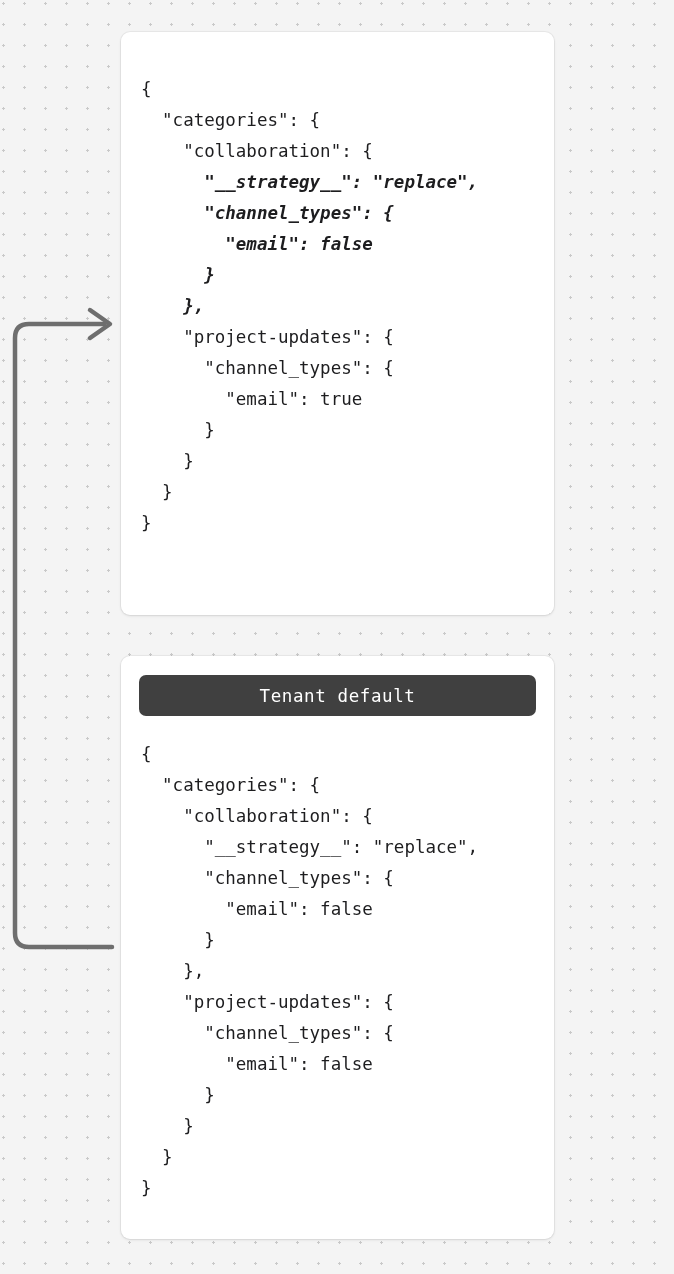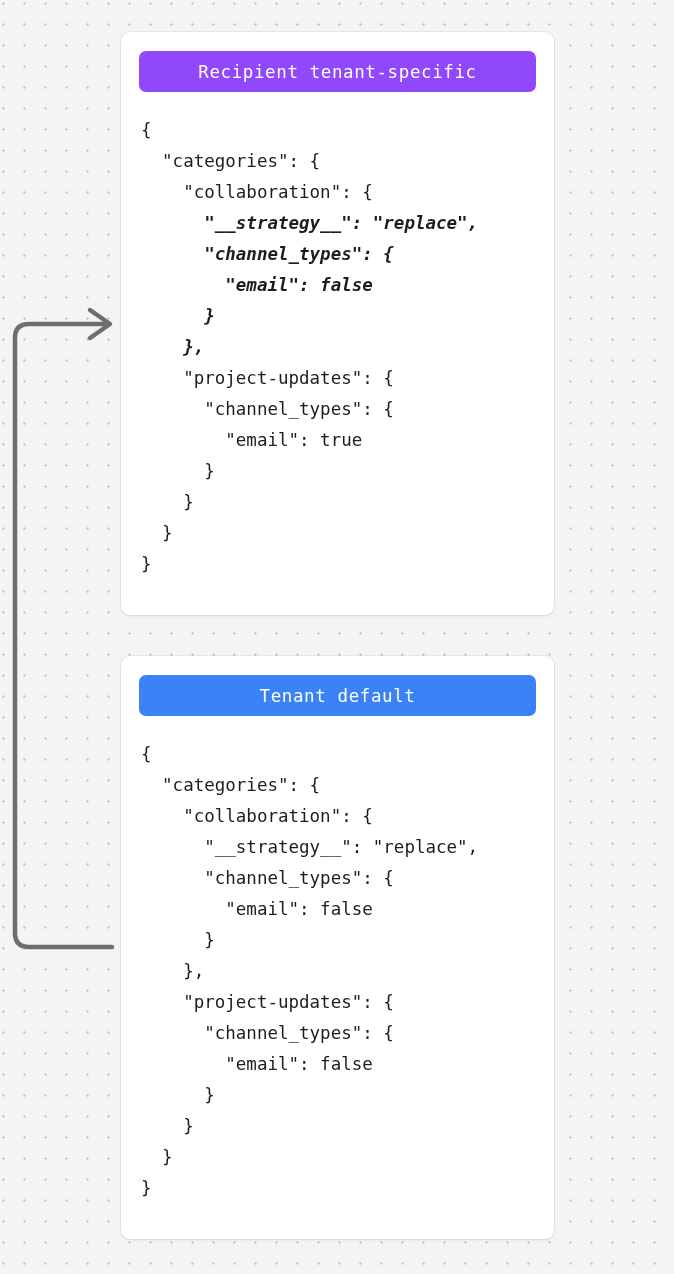--- a/index.html
+++ b/index.html
@@ -72,20 +72,19 @@
 </style>
 </head>
 <body>
 
 <svg class="arrow-layer" width="674" height="1274" viewBox="0 0 674 1274" fill="none">
   <path d="M 112 947 L 29 947 Q 15 947 15 933 L 15 338 Q 15 324 29 324 L 104 324" stroke="#6e6e6e" stroke-width="4.5" fill="none" stroke-linecap="round"></path>
   <path d="M 90 310 L 110 324 L 90 338" stroke="#6e6e6e" stroke-width="4.5" fill="none" stroke-linecap="round" stroke-linejoin="round"></path>
 </svg>
 
 <div class="card" id="card-recipient">
-  <div class="card-badge badge-purple" style="background: rgb(145, 71, 250);">Recipient tenant-specific</div>
   <div class="code-block"><span class="code-line">{</span><span class="code-line">  "categories": {</span><span class="code-line">    "collaboration": {</span><span class="code-line hl">      "__strategy__": "replace",</span><span class="code-line hl">      "channel_types": {</span><span class="code-line hl">        "email": false</span><span class="code-line hl">      }</span><span class="code-line hl">    },</span><span class="code-line">    "project-updates": {</span><span class="code-line">      "channel_types": {</span><span class="code-line">        "email": true</span><span class="code-line">      }</span><span class="code-line">    }</span><span class="code-line">  }</span><span class="code-line">}</span></div>
 </div>
 
 <div class="card" id="card-tenant">
-  <div class="card-badge badge-blue" style="background: #3b82f6;">Tenant default</div>
+  <div class="card-badge badge-blue" style="background: #404040;">Tenant default</div>
   <div class="code-block"><span class="code-line">{</span><span class="code-line">  "categories": {</span><span class="code-line">    "collaboration": {</span><span class="code-line">      "__strategy__": "replace",</span><span class="code-line">      "channel_types": {</span><span class="code-line">        "email": false</span><span class="code-line">      }</span><span class="code-line">    },</span><span class="code-line">    "project-updates": {</span><span class="code-line">      "channel_types": {</span><span class="code-line">        "email": false</span><span class="code-line">      }</span><span class="code-line">    }</span><span class="code-line">  }</span><span class="code-line">}</span></div>
 </div>
 
 </body></html>

